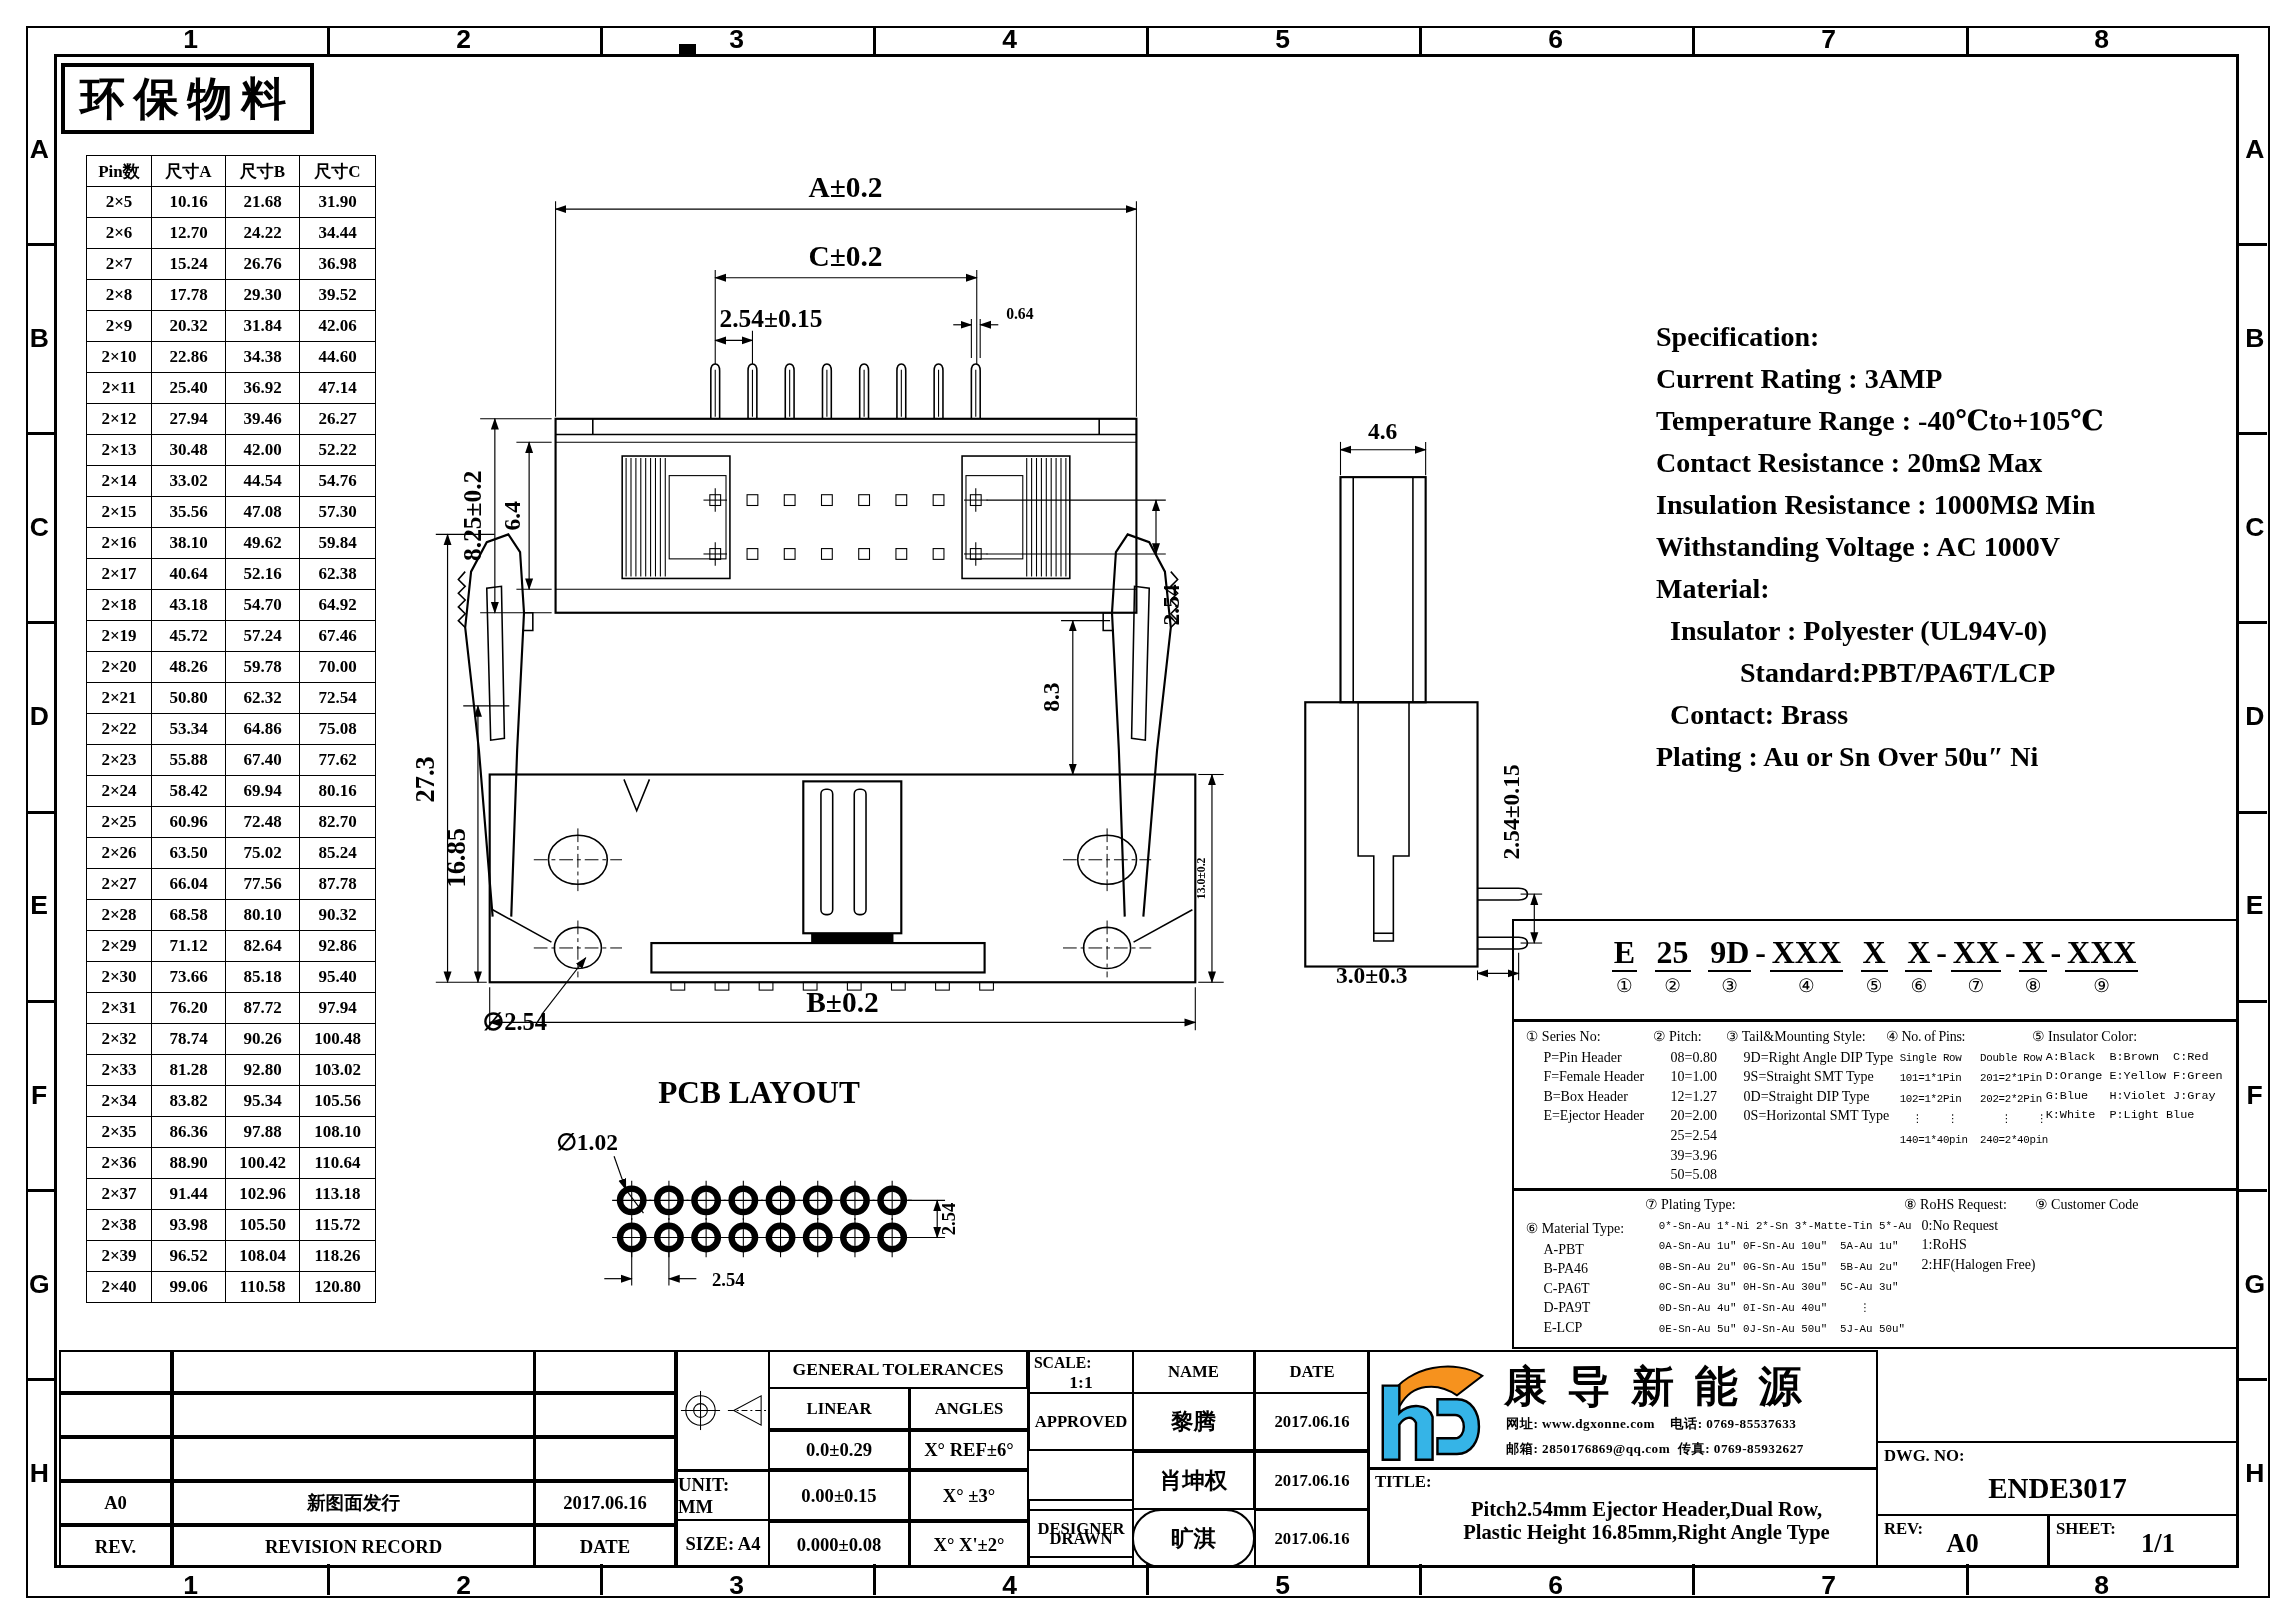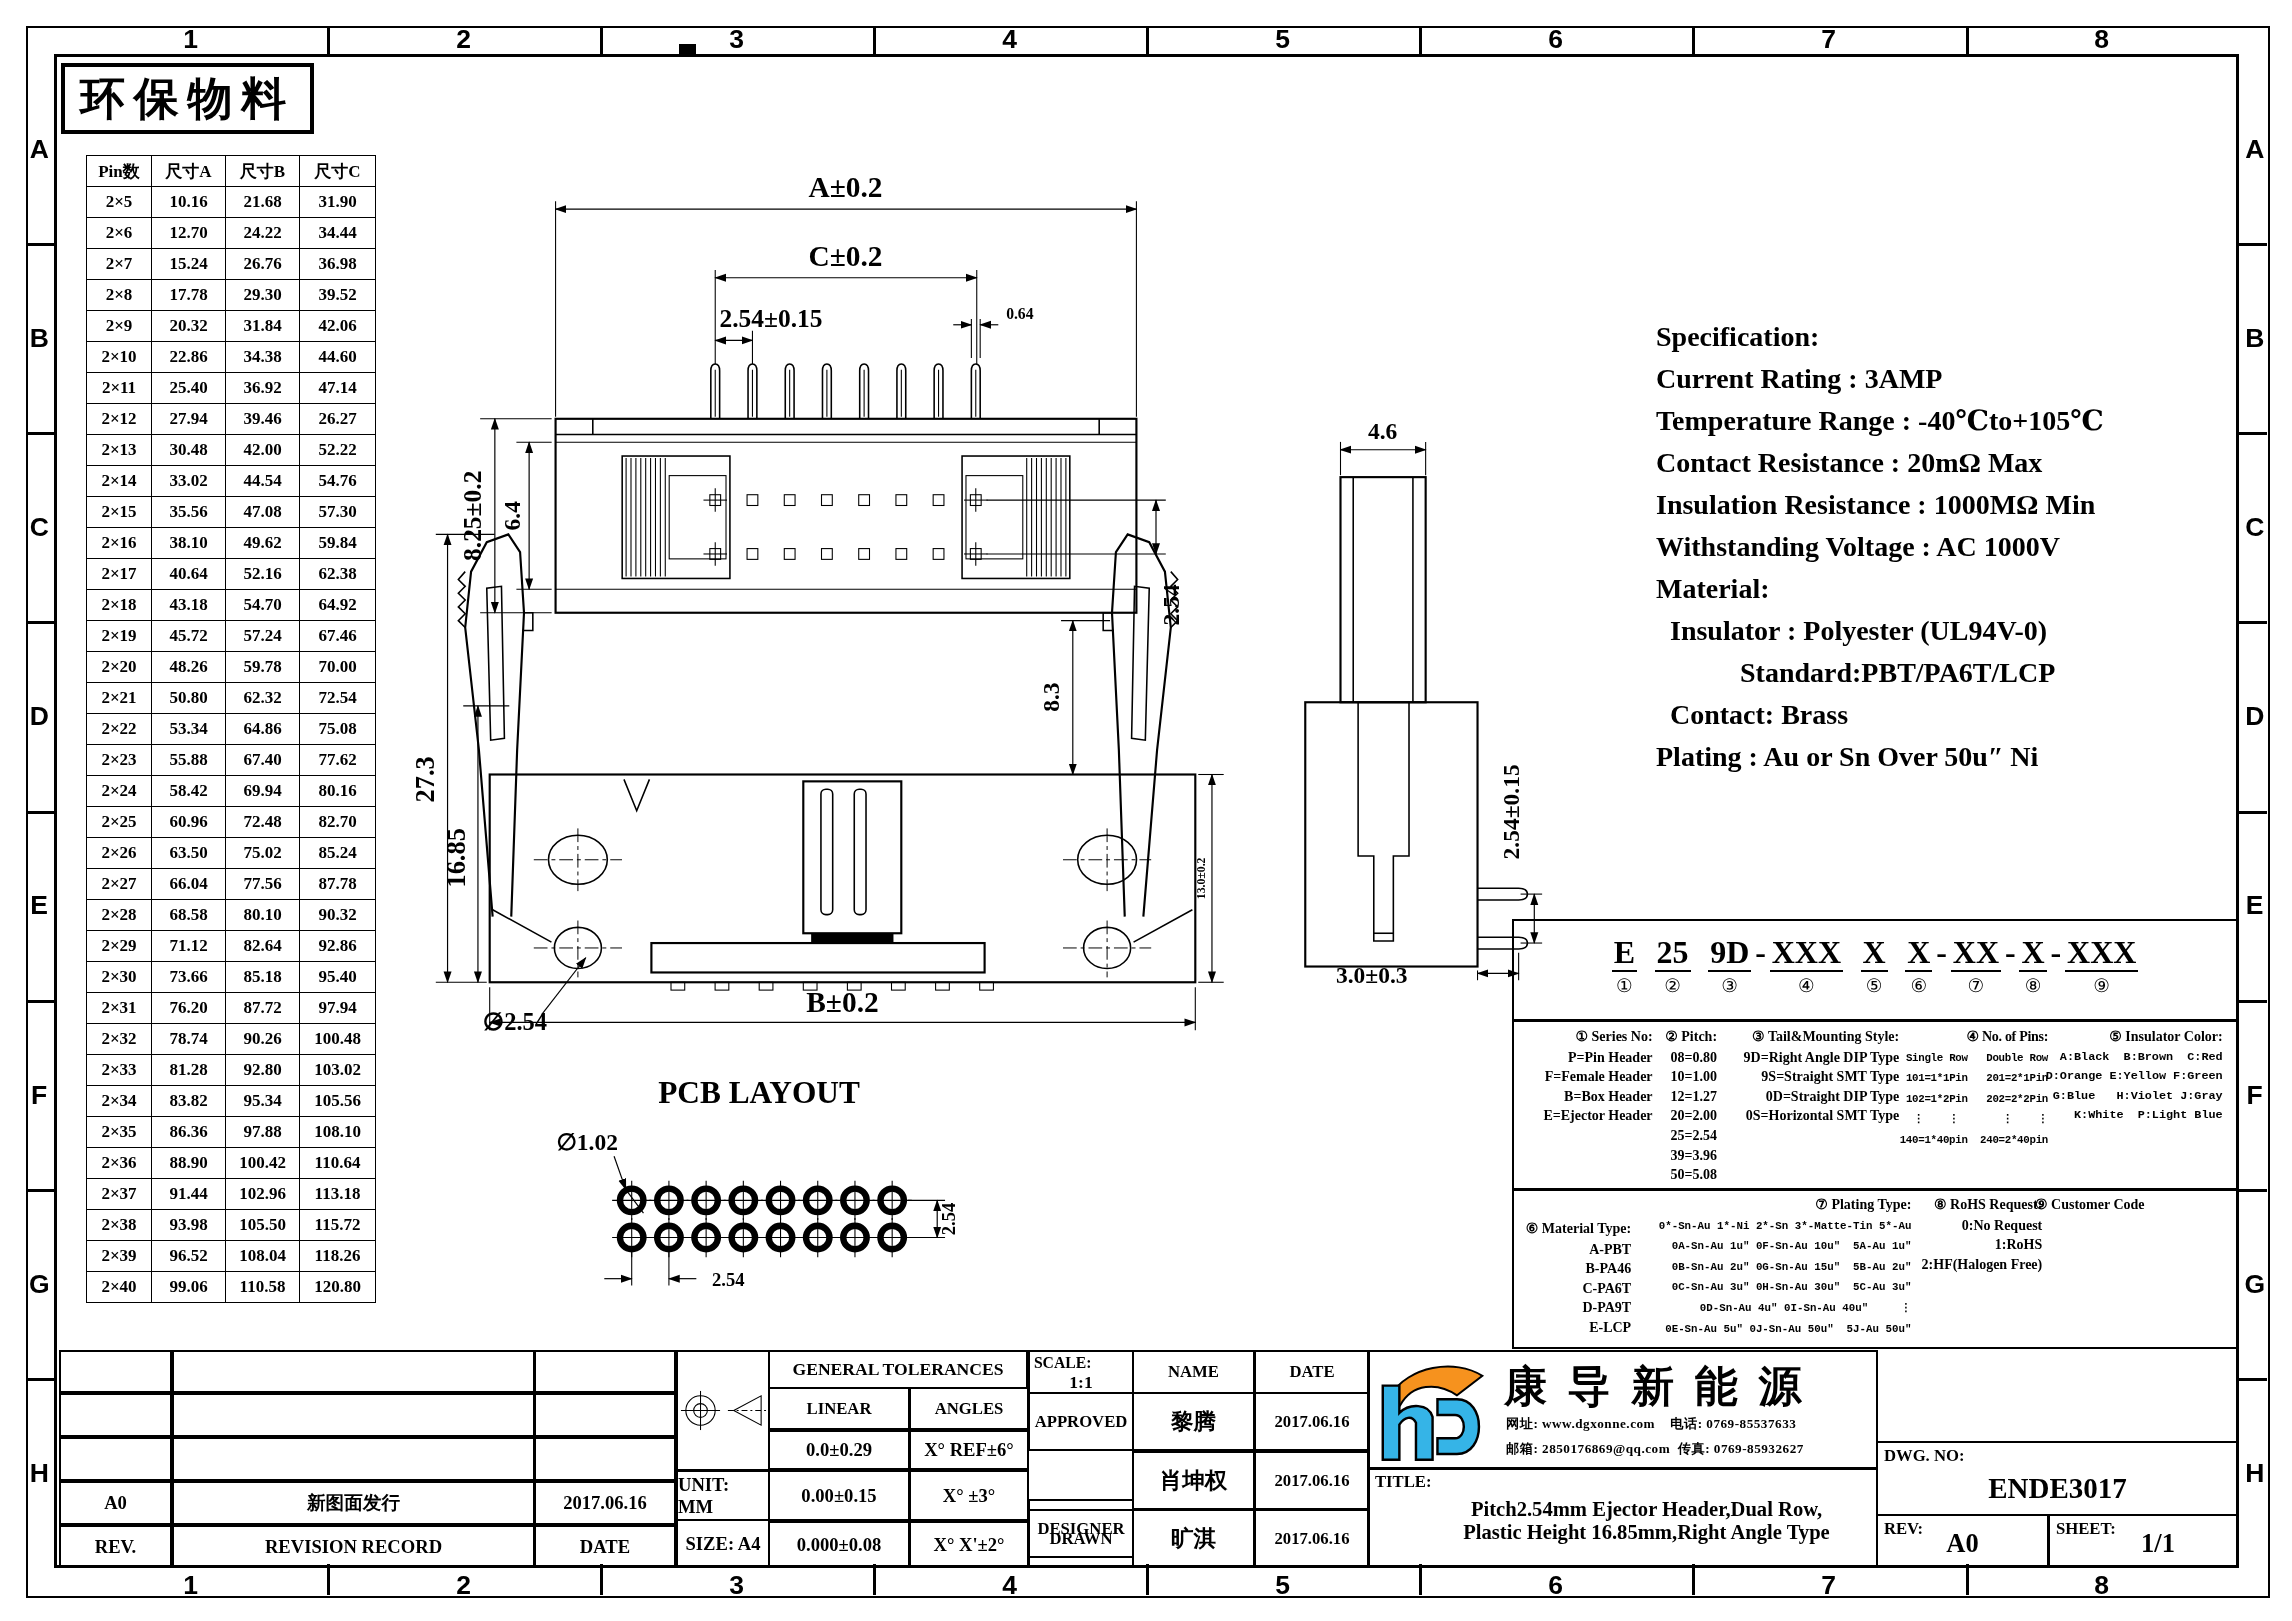--- a/index.html
+++ b/index.html
@@ -31,21 +31,21 @@
   svg .cl{stroke:#000;stroke-width:1;fill:none;stroke-dasharray:14 4 4 4;}
   svg text{font-family:"Liberation Serif","DejaVu Serif",serif;font-weight:bold;fill:#000;}
   
   .legend-box{position:absolute;left:1512px;top:919px;width:726px;height:430px;border:2.5px solid #000;box-sizing:border-box;}
   .legend-div{position:absolute;left:0;width:100%;height:2.5px;background:#000;}
   .codewrap{position:absolute;left:0;top:13.7px;width:100%;display:flex;justify-content:center;align-items:flex-start;}
   .code-seg{display:inline-flex;flex-direction:column;align-items:center;margin:0 1px;}
   .code-seg .t{font-size:32px;font-weight:bold;border-bottom:2.5px solid #000;padding:0 2px;line-height:35px;}
   .code-seg .n{font-size:18.6px;margin-top:2.9px;}
   .code-join{font-size:32px;font-weight:bold;line-height:35px;padding:0 2.9px;}
-  .lgcol{position:absolute;font-size:14px;font-weight:bold;line-height:19.6px;white-space:pre;text-align:right;}
+  .lgcol{position:absolute;font-size:14px;font-weight:normal;line-height:19.6px;white-space:pre;}
   .lgcol .ti{margin-bottom:1px;}
   .lgcol .it{padding-left:17.6px;}
   .mono{font-family:"Liberation Mono","DejaVu Sans Mono",monospace;font-size:11.8px;line-height:19.6px;}
   .mono2{font-family:"Liberation Mono","DejaVu Sans Mono",monospace;font-size:10.8px;line-height:20.6px;}
   
   .cell{position:absolute;box-sizing:border-box;border:2px solid #000;display:flex;align-items:center;justify-content:center;background:transparent;}
   .cell.lab{font-size:16.7px;font-weight:bold;}
   .corner-label{position:absolute;left:5.9px;top:2.9px;font-size:16.7px;font-weight:bold;}
   .namecell{font-size:22.5px;font-weight:bold;}
   .valcell{font-size:18.6px;font-weight:bold;}
@@ -778,21 +778,21 @@
   <div class="cell lab" style="left:1132px;top:1350px;width:123px;height:44px;">NAME</div>
   <div class="cell lab" style="left:1254px;top:1350px;width:116px;height:44px;">DATE</div>
   <div id="approvals-layer">
       <div class="cell lab" style="left:1028px;top:1392px;width:106px;height:59px;">APPROVED</div>
       <div class="cell namecell" style="left:1132px;top:1392px;width:123px;height:59px;">黎腾</div>
       <div class="cell lab" style="left:1254px;top:1392px;width:116px;height:59px;">2017.06.16</div>
       <div class="cell lab" style="left:1028px;top:1499px;width:106px;height:59px;">DESIGNER</div>
       <div class="cell namecell" style="left:1132px;top:1451px;width:123px;height:59px;">肖坤权</div>
       <div class="cell lab" style="left:1254px;top:1451px;width:116px;height:59px;">2017.06.16</div>
       <div class="cell lab" style="left:1028px;top:1509px;width:106px;height:59px;">DRAWN</div>
-      <div class="cell namecell" style="left:1132px;top:1509px;width:123px;height:59px;">旷淇</div>
+      <div class="cell namecell" style="left:1132px;top:1509px;width:123px;height:59px;border-radius:29px;">旷淇</div>
       <div class="cell lab" style="left:1254px;top:1509px;width:116px;height:59px;">2017.06.16</div>
     </div>
 
   <div class="cell" style="left:1367px;top:1350px;width:511px;height:120px;justify-content:flex-start;">
     <svg width="125" height="110" viewBox="0 0 128 112" style="position:absolute;left:3.9px;top:3.9px;">
       <path d="M18,40 C36,10 84,2 112,20 L86,40 C66,26 40,28 28,50 Z" fill="#f6921e" stroke="#000" stroke-width="2"></path>
       <path d="M10,30 h17 v28 c10,-10 30,-10 34,4 v44 h-17 v-38 c-4,-8 -12,-6 -17,2 v36 h-17 z" fill="#35b4e7" stroke="#000" stroke-width="2.5"></path>
       <path d="M66,44 h20 c30,0 30,56 0,56 h-20 v-16 h18 c12,0 12,-24 0,-24 h-18 z" fill="#35b4e7" stroke="#000" stroke-width="2.5"></path>
     </svg>
     <div class="company-name">康导新能源</div>

